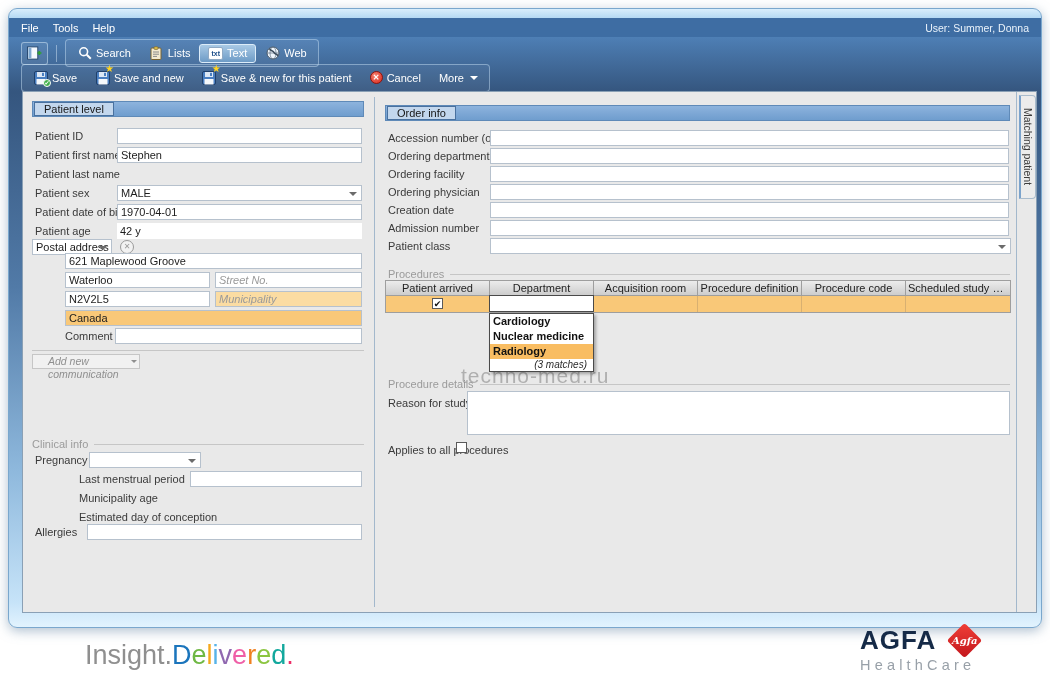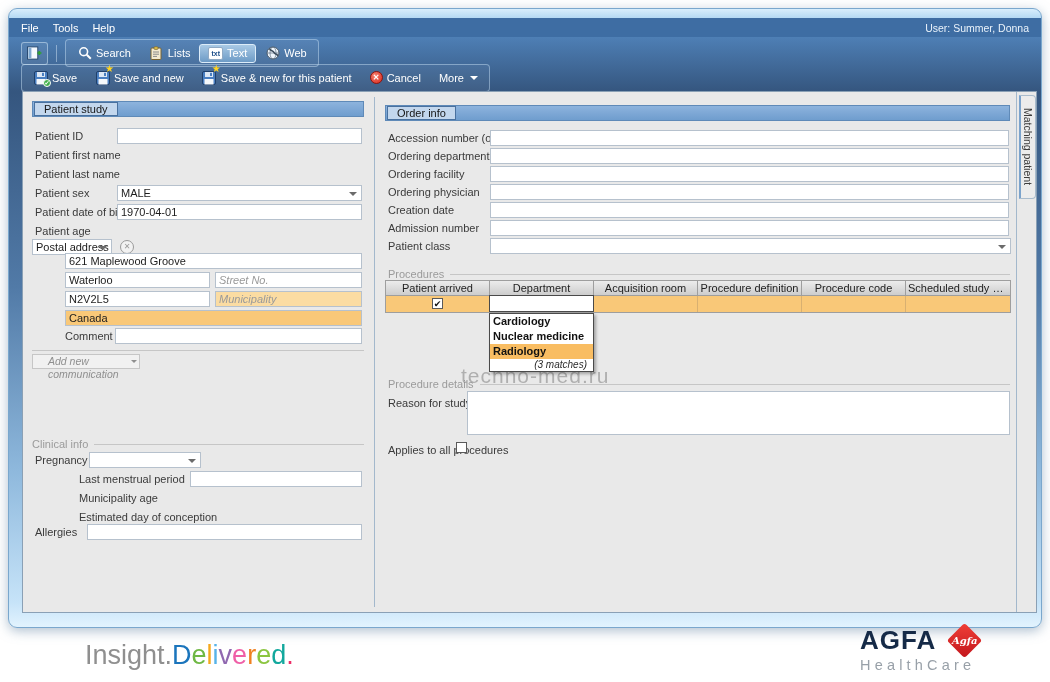--- a/index.html
+++ b/index.html
@@ -217,39 +217,41 @@
             <span>More</span>
             <span class="caret-down"></span>
           </button>
         </div>
       </div>
     </div>
 
     <div class="content">
 
       <div class="phead" style="left:9px;top:9px;width:332px;">
-        <span class="ptab">Patient study</span>
+        <span class="ptab">Patient level</span>
       </div>
 
       <span class="lbl" style="left:12px;top:38px;">Patient ID</span>
       <input class="inp" style="left: 94px; top: 36px; width: 245px;" value="">
 
       <span class="lbl" style="left:12px;top:57px;">Patient first name</span>
+      <input class="inp" style="left: 94px; top: 55px; width: 245px;" value="Stephen">
 
       <span class="lbl" style="left:12px;top:76px;">Patient last name</span>
 
       <span class="lbl" style="left:12px;top:95px;">Patient sex</span>
       <div class="combo" style="left:94px;top:93px;width:245px;">
         <span>MALE</span><i class="arr"></i>
       </div>
 
       <span class="lbl" style="left:12px;top:114px;">Patient date of birth</span>
       <input class="inp" style="left: 94px; top: 112px; width: 245px;" value="1970-04-01">
 
       <span class="lbl" style="left:12px;top:133px;">Patient age</span>
+      <div class="inp flat" style="left:94px;top:131px;width:245px;">42 y</div>
 
       <div class="combo" style="left:9px;top:147px;width:80px;">
         <span>Postal address</span><i class="arr"></i>
       </div>
       <span class="circx" style="left:97px;top:148px;">✕</span>
 
       <input class="inp" style="left: 42px; top: 161px; width: 297px;" value="621 Maplewood Groove">
       <input class="inp" style="left: 42px; top: 180px; width: 145px;" value="Waterloo">
       <input class="inp" style="left: 192px; top: 180px; width: 147px;" placeholder="Street No.">
       <input class="inp" style="left: 42px; top: 199px; width: 145px;" value="N2V2L5">

